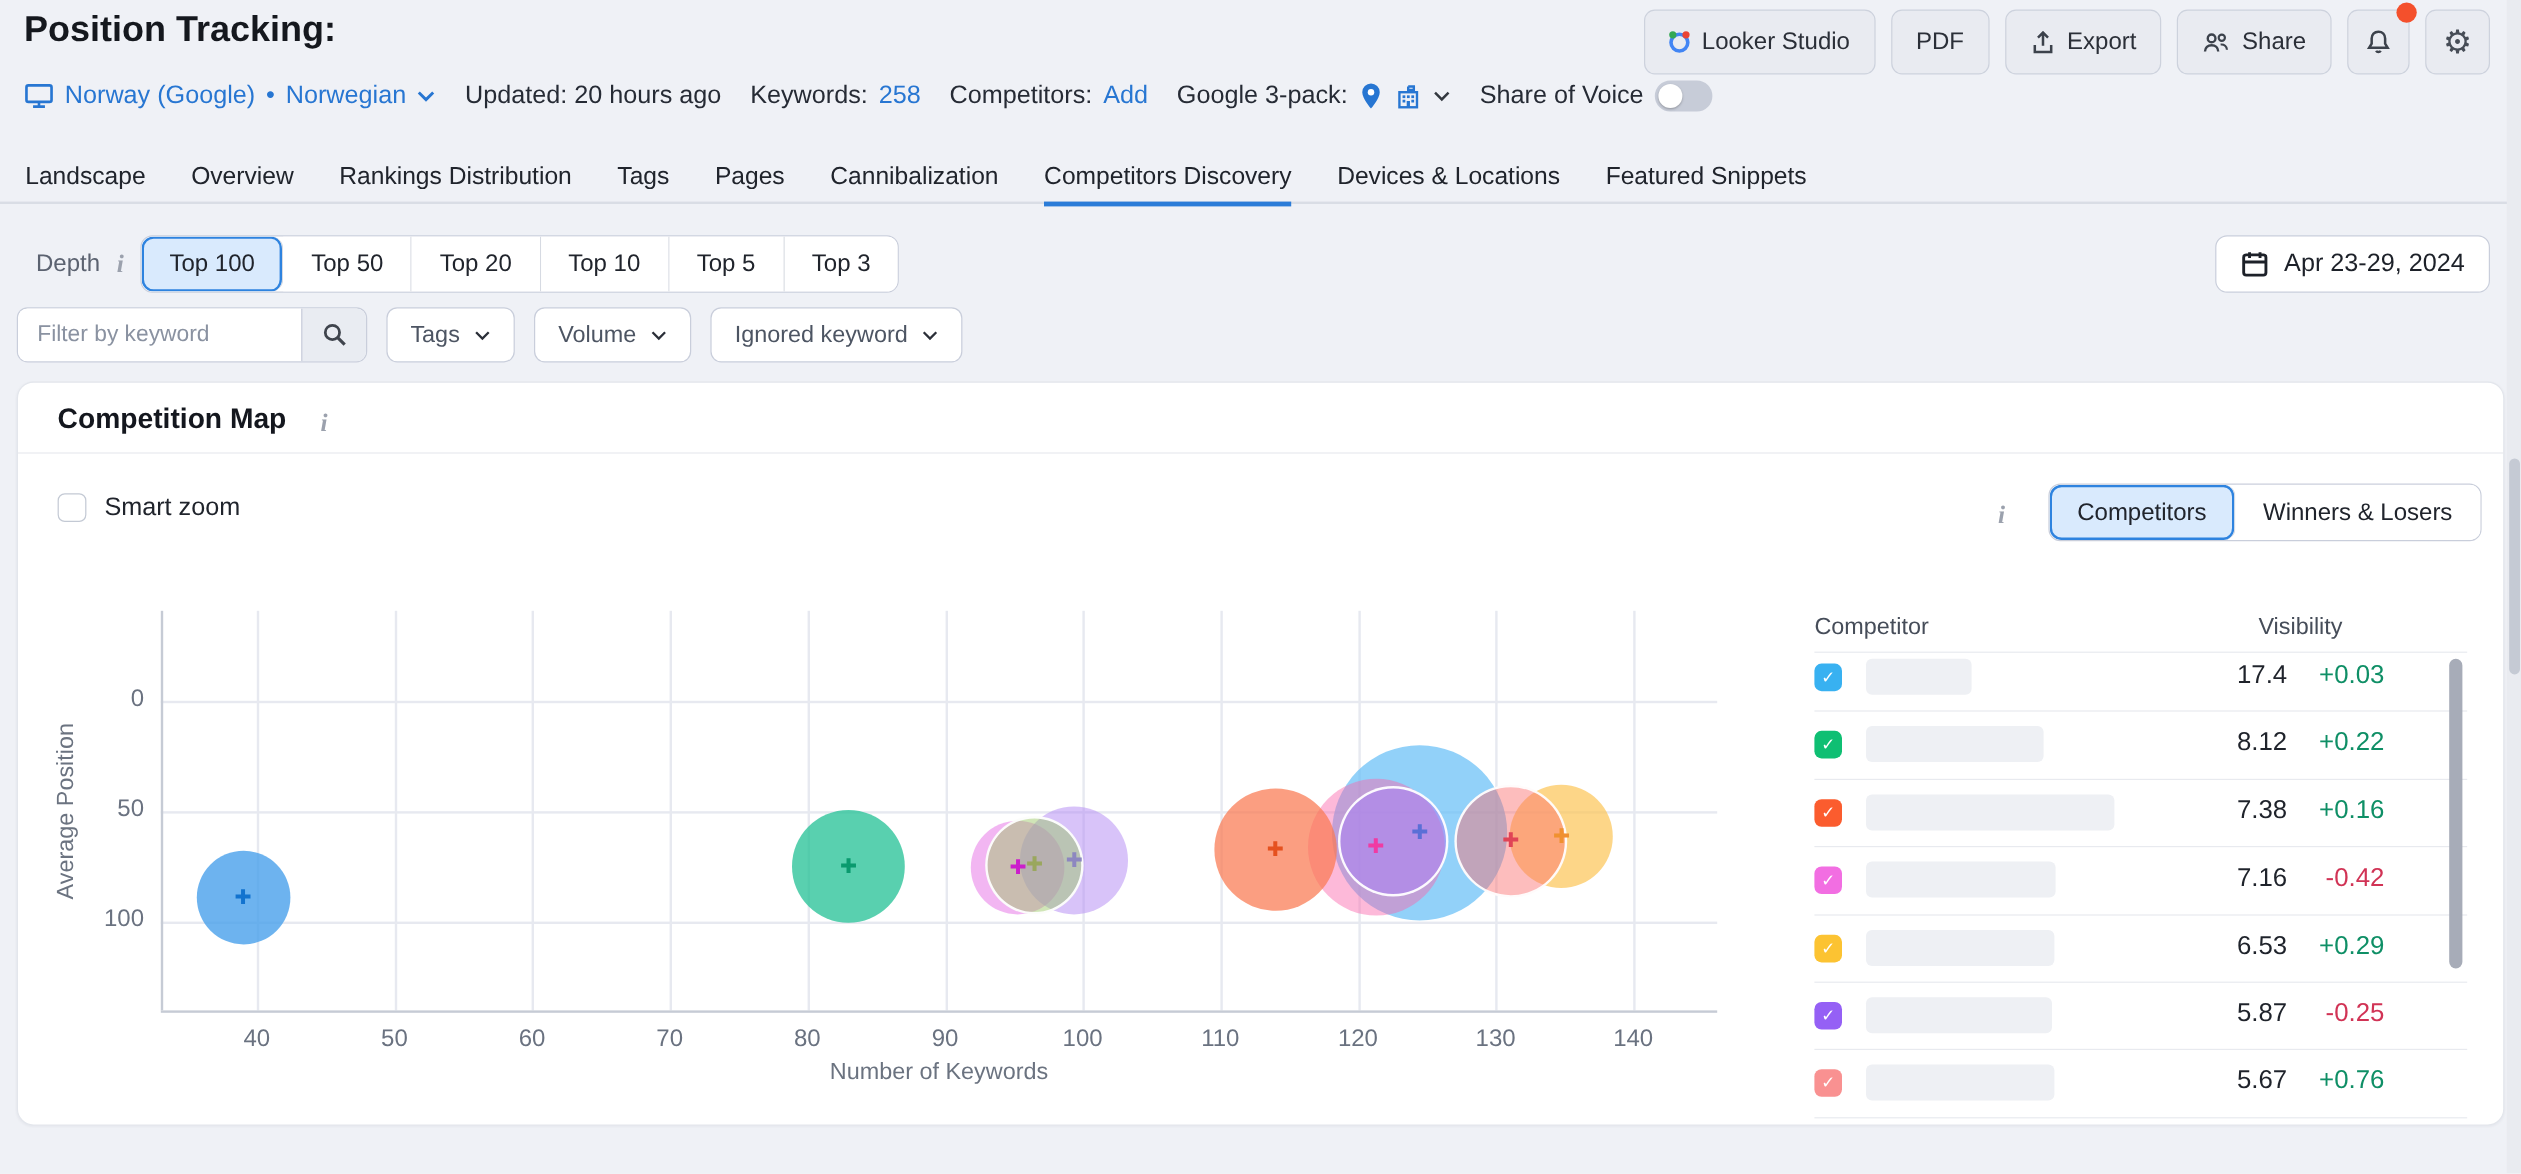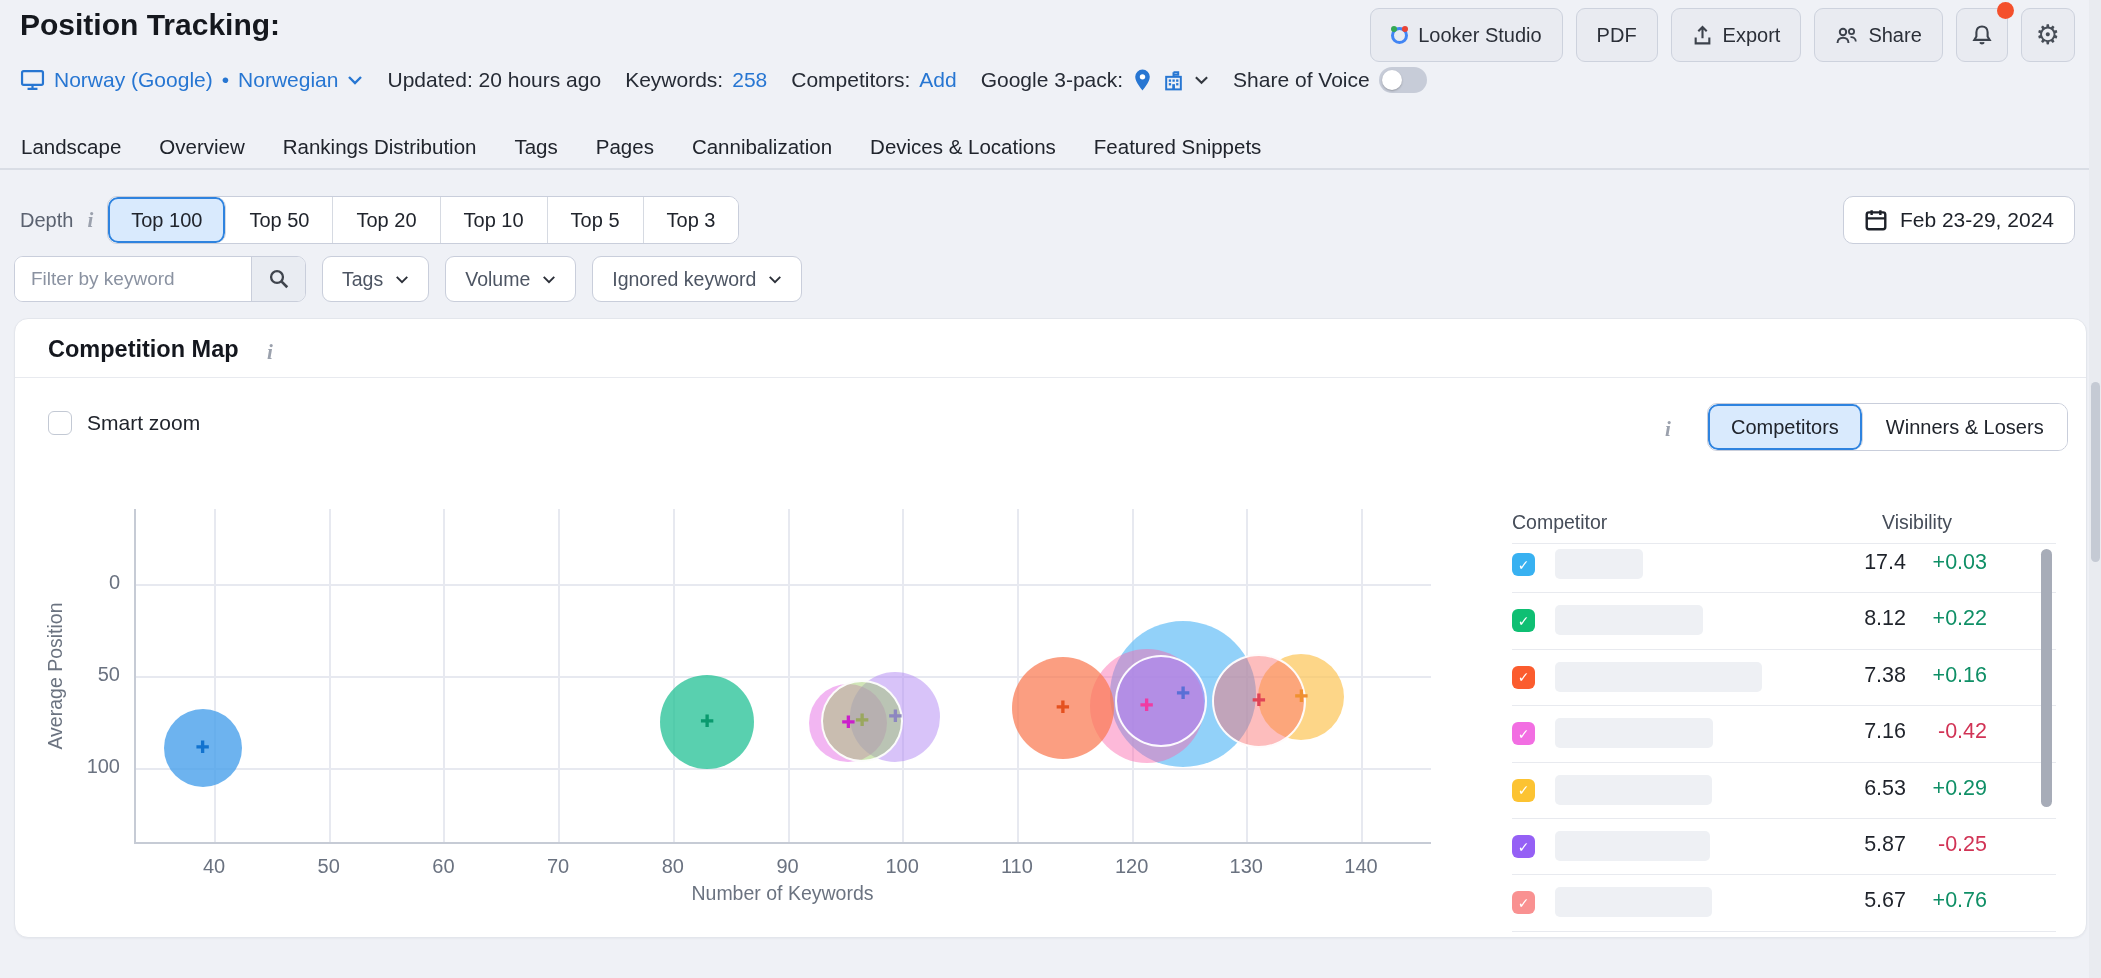--- a/index.html
+++ b/index.html
@@ -31,21 +31,21 @@
   .toggle .knob { position:absolute; left:3px; top:3px; width:20px; height:20px; border-radius:50%; background:#ffffff; box-shadow:0 1px 2px rgba(0,0,0,.25); }
 
   
   .tabs-row { position:absolute; left:0; top:127px; width:2101px; height:43px; border-bottom:2px solid #d9dde5; }
   .tabs { position:absolute; left:21px; top:0; height:43px; display:flex; gap:38px; }
   .tab { font-size:20.5px; color:#20242c; line-height:40px; cursor:pointer; position:relative; white-space:nowrap; }
   .tab.active::after { content:""; position:absolute; left:0; right:0; bottom:-2px; height:4px; background:#2b7cd8; }
 
   
   .depth-row { position:absolute; left:20px; top:196px; height:48px; display:flex; align-items:center; gap:14px; }
-  .lbl-gray { font-size:20px; color:#5b6270; }
+  .lbl-gray { font-size:20px; color:#5b6270;margin-left:10px; }
   .info-i { font-family:"Liberation Serif","DejaVu Serif",serif; font-style:italic; font-weight:700;
             font-size:21px; color:#9ba1ad; cursor:pointer; }
   .seg-group { display:flex; background:#ffffff; border:1px solid #c9cedb; border-radius:10px; overflow:hidden; }
   .seg { padding:0 23px; height:46px; line-height:46px; font-size:20px; color:#20242c; cursor:pointer;
          border-right:1px solid #d6dae2; background:#fff; white-space:nowrap; }
   .seg:last-child { border-right:none; }
   .seg.active { background:#d9eafd; box-shadow:inset 0 0 0 2px #2e83df; border-radius:10px; }
   .date-btn { position:absolute; right:26px; top:196px; height:48px; display:flex; align-items:center; gap:12px;
               padding:0 20px; background:#fff; border:1px solid #c9cedb; border-radius:10px;
               font-size:21px; font-weight:500; color:#1d2129; cursor:pointer; }
@@ -209,20 +209,21 @@
   </div>
 
   <div class="tabs-row">
     <div class="tabs">
         <div class="tab">Landscape</div>
         <div class="tab">Overview</div>
         <div class="tab">Rankings Distribution</div>
         <div class="tab">Tags</div>
         <div class="tab">Pages</div>
         <div class="tab">Cannibalization</div>
+        <div class="tab active">Competitors Discovery</div>
         <div class="tab">Devices &amp; Locations</div>
         <div class="tab">Featured Snippets</div>
       </div>
   </div>
 
   <div class="depth-row">
     <span class="lbl-gray">Depth</span>
     <span class="info-i">i</span>
     <div class="seg-group">
         <div class="seg active">Top 100</div>
@@ -233,21 +234,21 @@
         <div class="seg">Top 3</div>
       </div>
   </div>
   <div class="date-btn">
     <span>
       <svg width="24" height="24" viewBox="0 0 22 22">
           <rect x="2.5" y="4" width="17" height="15.5" rx="2" stroke="#1d2129" stroke-width="2.2" fill="none"></rect>
           <path d="M7 2v4.5 M15 2v4.5 M2.5 9.5h17" stroke="#1d2129" stroke-width="2.2" fill="none"></path>
         </svg>
     </span>
-    <span>Feb 23-29, 2024</span>
+    <span>Apr 23-29, 2024</span>
   </div>
 
   <div class="filter-row">
     <div class="kw-wrap">
       <input class="kw-input" type="text" placeholder="Filter by keyword" style="">
       <div class="kw-btn">
         <span>
           <svg width="22" height="22" viewBox="0 0 20 20">
               <circle cx="8.2" cy="8.2" r="5.4" stroke="#3f444d" stroke-width="2.1" fill="none"></circle>
               <path d="M12.4 12.4L17.5 17.5" stroke="#3f444d" stroke-width="2.4"></path>

